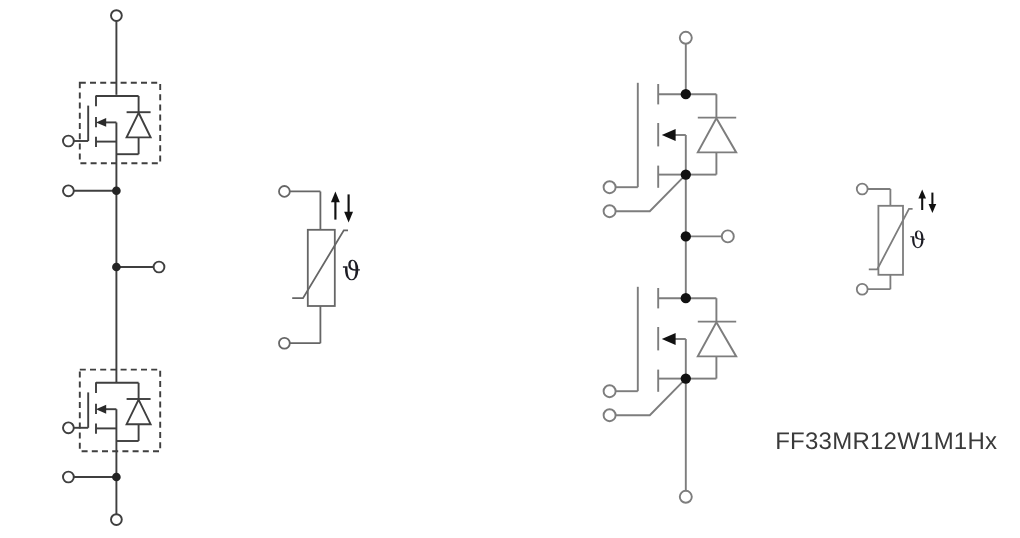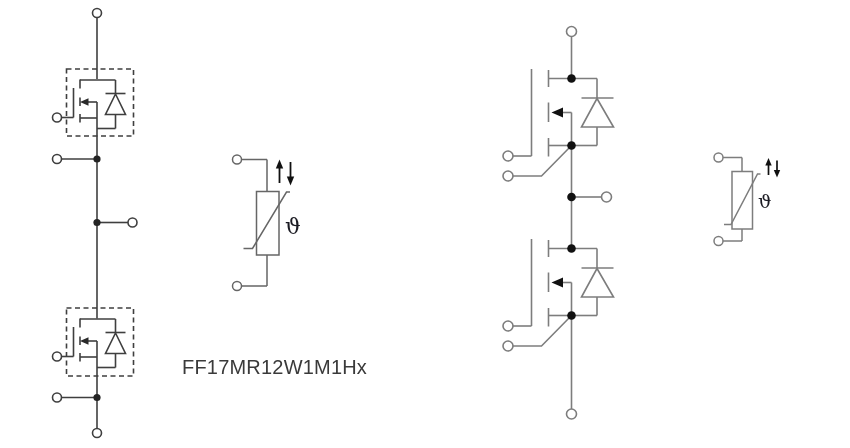--- a/index.html
+++ b/index.html
@@ -176,20 +176,20 @@
     <circle cx="718.5" cy="241" r="4.5" fill="#fff"></circle>
     <g stroke="#111" fill="#111" stroke-width="1.7">
       <path d="M768.5 175 V164"></path>
       <polygon points="768.5,158 765.3,165.5 771.7,165.5" stroke="none"></polygon>
       <path d="M777 160.5 V171.5"></path>
       <polygon points="777,177.5 773.8,170 780.2,170" stroke="none"></polygon>
     </g>
   </g>
 </svg>
 
-  <div class="part-label" style="left:182px;top:356px">FF17MR12W1M1Hx</div>
 
+  <div class="part-label" style="left:646px;top:357px">FF33MR12W1M1Hx</div>
 
   <div class="theta theta-left">ϑ</div>
 
   <div class="theta theta-right">ϑ</div>
 
 </div>
 
 </body></html>

